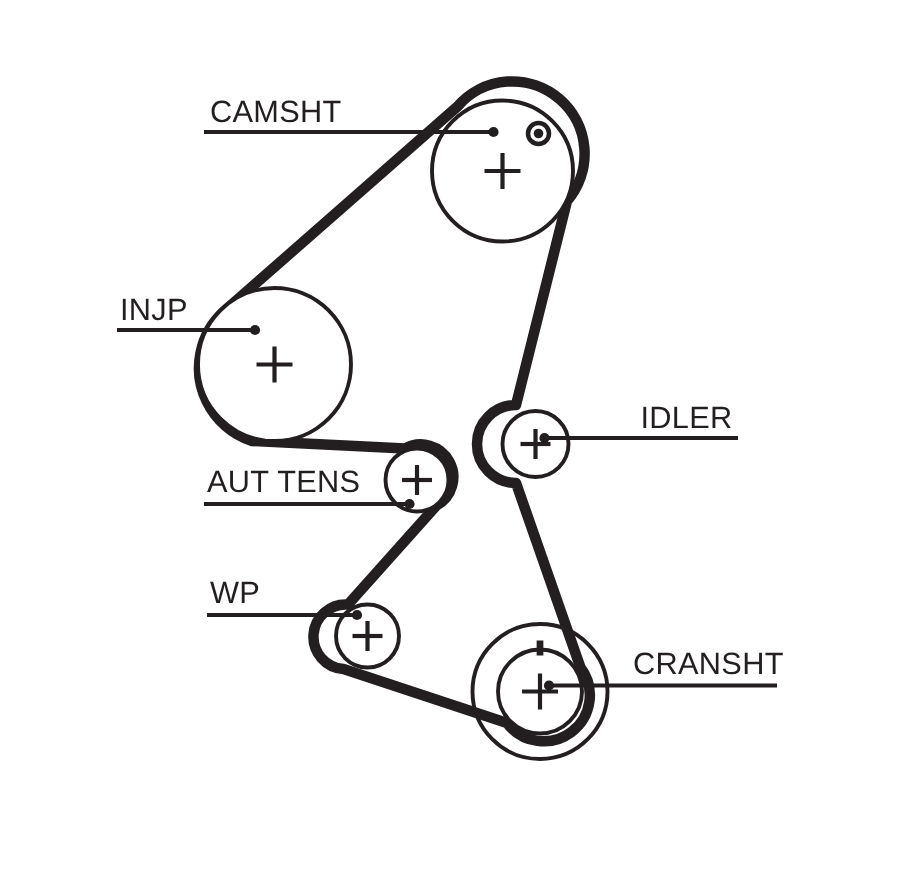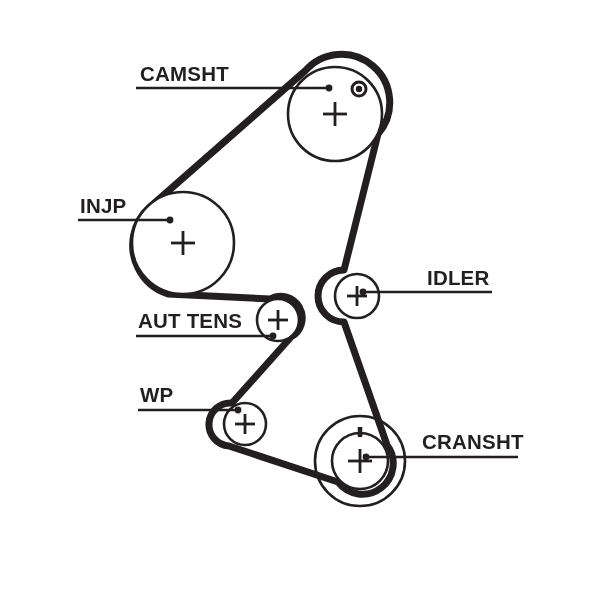--- a/index.html
+++ b/index.html
@@ -13,21 +13,20 @@
     height: 589px;
     font-family: "Liberation Sans", sans-serif;
     overflow: hidden;
     position: relative;
   }
   #diagram-root {
     position: relative;
     width: 600px;
     height: 589px;
     background: #ffffff;
-    font-weight: bold;
   }
   svg#belt-diagram {
     display: block;
     width: 600px;
     height: 589px;
     background: #ffffff;
   }
   .belt-path {
     fill: none;
     stroke: #231f20;

